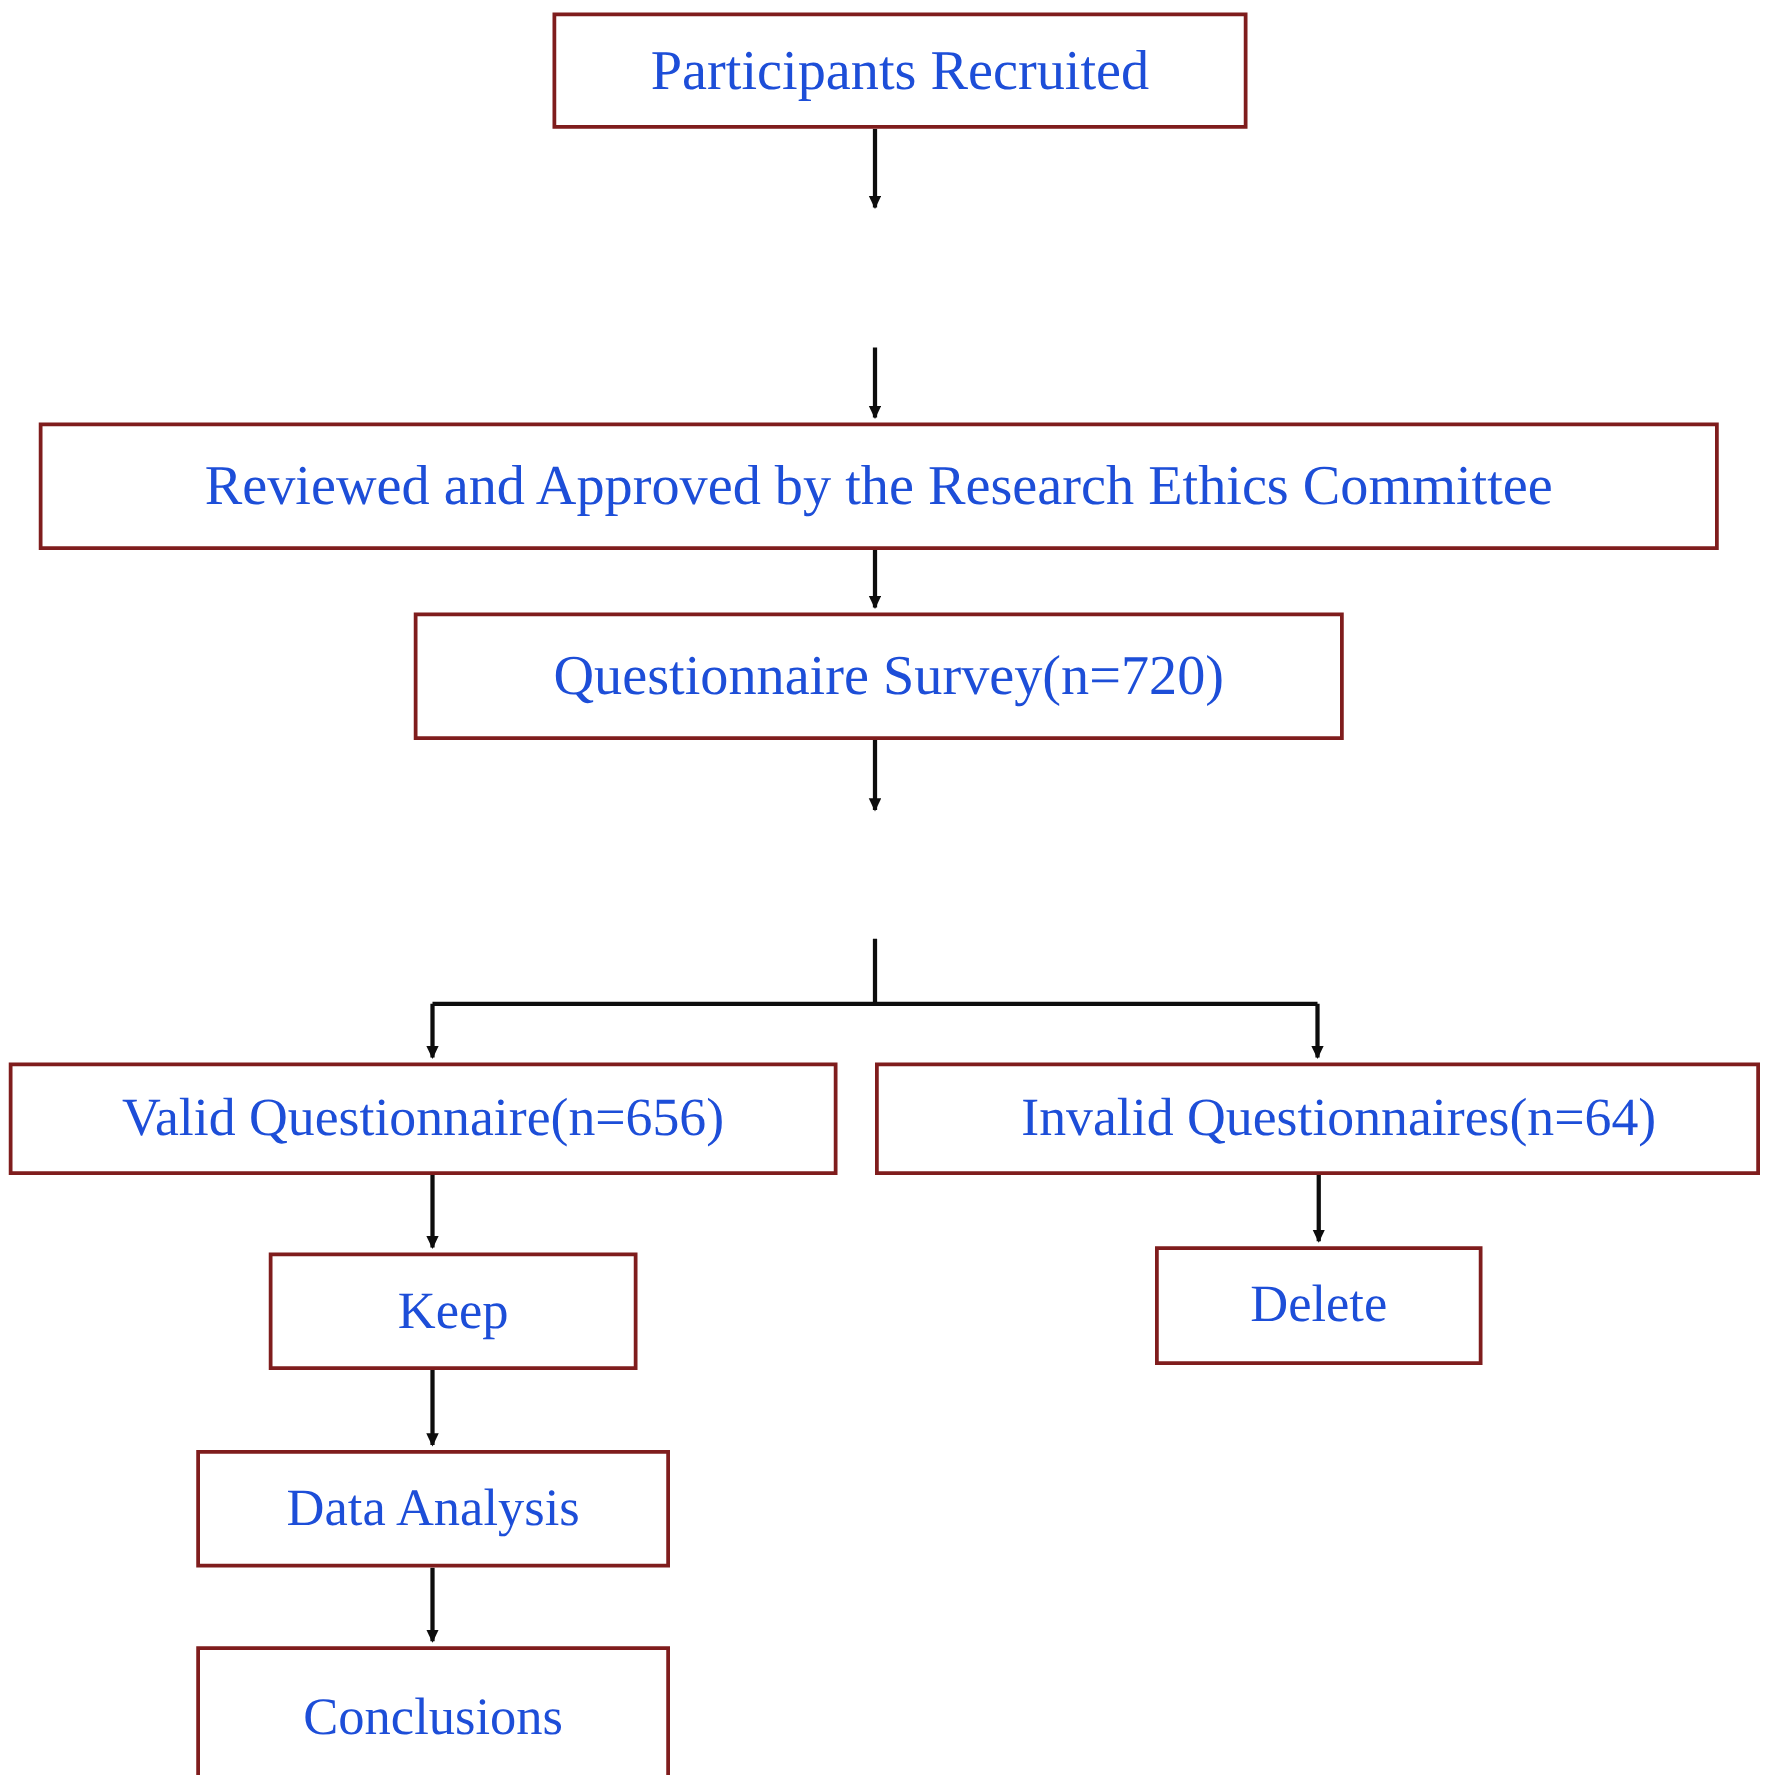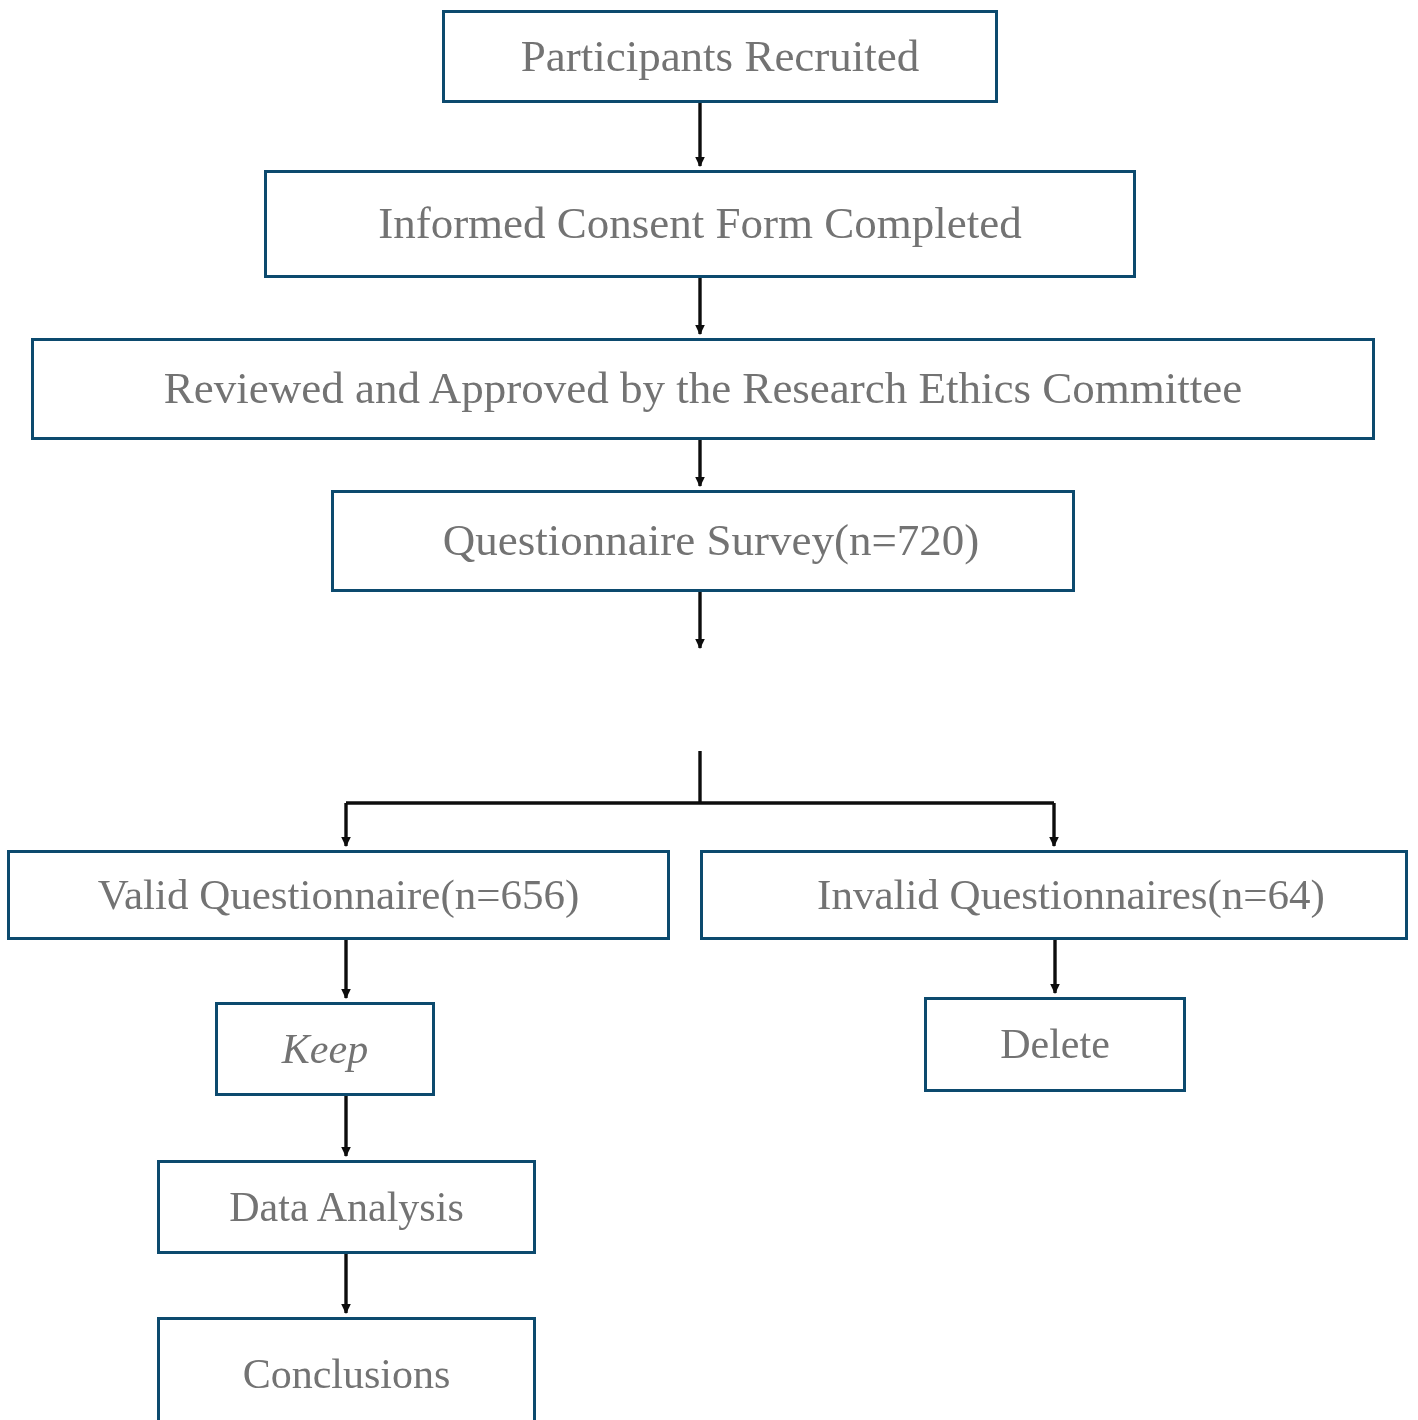--- a/index.html
+++ b/index.html
@@ -11,43 +11,43 @@
     position: relative;
     width: 1418px;
     height: 1420px;
     background: #ffffff;
     overflow: hidden;
     font-family: "Liberation Serif", "DejaVu Serif", serif;
   }
   .node {
     position: absolute;
     box-sizing: border-box;
-    border: 3px solid #0c4a6e;
+    border: 3px solid #7f1d1d;
     background: #ffffff;
     display: flex;
     align-items: center;
     justify-content: center;
     text-align: center;
-    color: #737373;
+    color: #1d4ed8;
     line-height: 1.05;
     white-space: nowrap;
   }
   .node .lbl {
     display: block;
     padding: 0 6px;
   }
   
   #n-participants   { left: 442px;  top: 10px;   width: 556px;  height: 93px;  font-size: 45px; }
   #n-consent        { left: 264px;  top: 170px;  width: 872px;  height: 108px; font-size: 45px; }
   #n-ethics         { left: 31px;   top: 338px;  width: 1344px; height: 102px; font-size: 45px; }
   #n-survey         { left: 331px;  top: 490px;  width: 744px;  height: 102px; font-size: 45px; padding-left: 16px; }
   #n-screening      { left: 400px;  top: 652px;  width: 602px;  height: 99px;  font-size: 45px; }
   #n-valid          { left: 7px;    top: 850px;  width: 663px;  height: 90px;  font-size: 43px; }
   #n-invalid        { left: 700px;  top: 850px;  width: 708px;  height: 90px;  font-size: 43px; padding-left: 34px; }
-  #n-keep           { left: 215px;  top: 1002px; width: 220px;  height: 94px;  font-size: 42px; font-style: italic; }
+  #n-keep           { left: 215px;  top: 1002px; width: 295px;  height: 94px;  font-size: 42px; }
   #n-delete         { left: 924px;  top: 997px;  width: 262px;  height: 95px;  font-size: 42px; }
   #n-analysis       { left: 157px;  top: 1160px; width: 379px;  height: 94px;  font-size: 42px; }
   #n-conclusions    { left: 157px;  top: 1317px; width: 379px;  height: 115px;  font-size: 42px; }
 
   #edges {
     position: absolute;
     left: 0;
     top: 0;
     width: 1418px;
     height: 1420px;
@@ -88,23 +88,20 @@
       <line x1="346" y1="1096" x2="346" y2="1156" marker-end="url(#arrowhead)"></line>
 
       <line x1="346" y1="1254" x2="346" y2="1313" marker-end="url(#arrowhead)"></line>
     </g>
   </svg>
 
   <div class="node" id="n-participants">
     <span class="lbl">Participants Recruited</span>
   </div>
 
-  <div class="node" id="n-consent">
-    <span class="lbl">Informed Consent Form Completed</span>
-  </div>
 
   <div class="node" id="n-ethics">
     <span class="lbl">Reviewed and Approved by the Research Ethics Committee</span>
   </div>
 
   <div class="node" id="n-survey">
     <span class="lbl">Questionnaire Survey(n=720)</span>
   </div>
 
 

